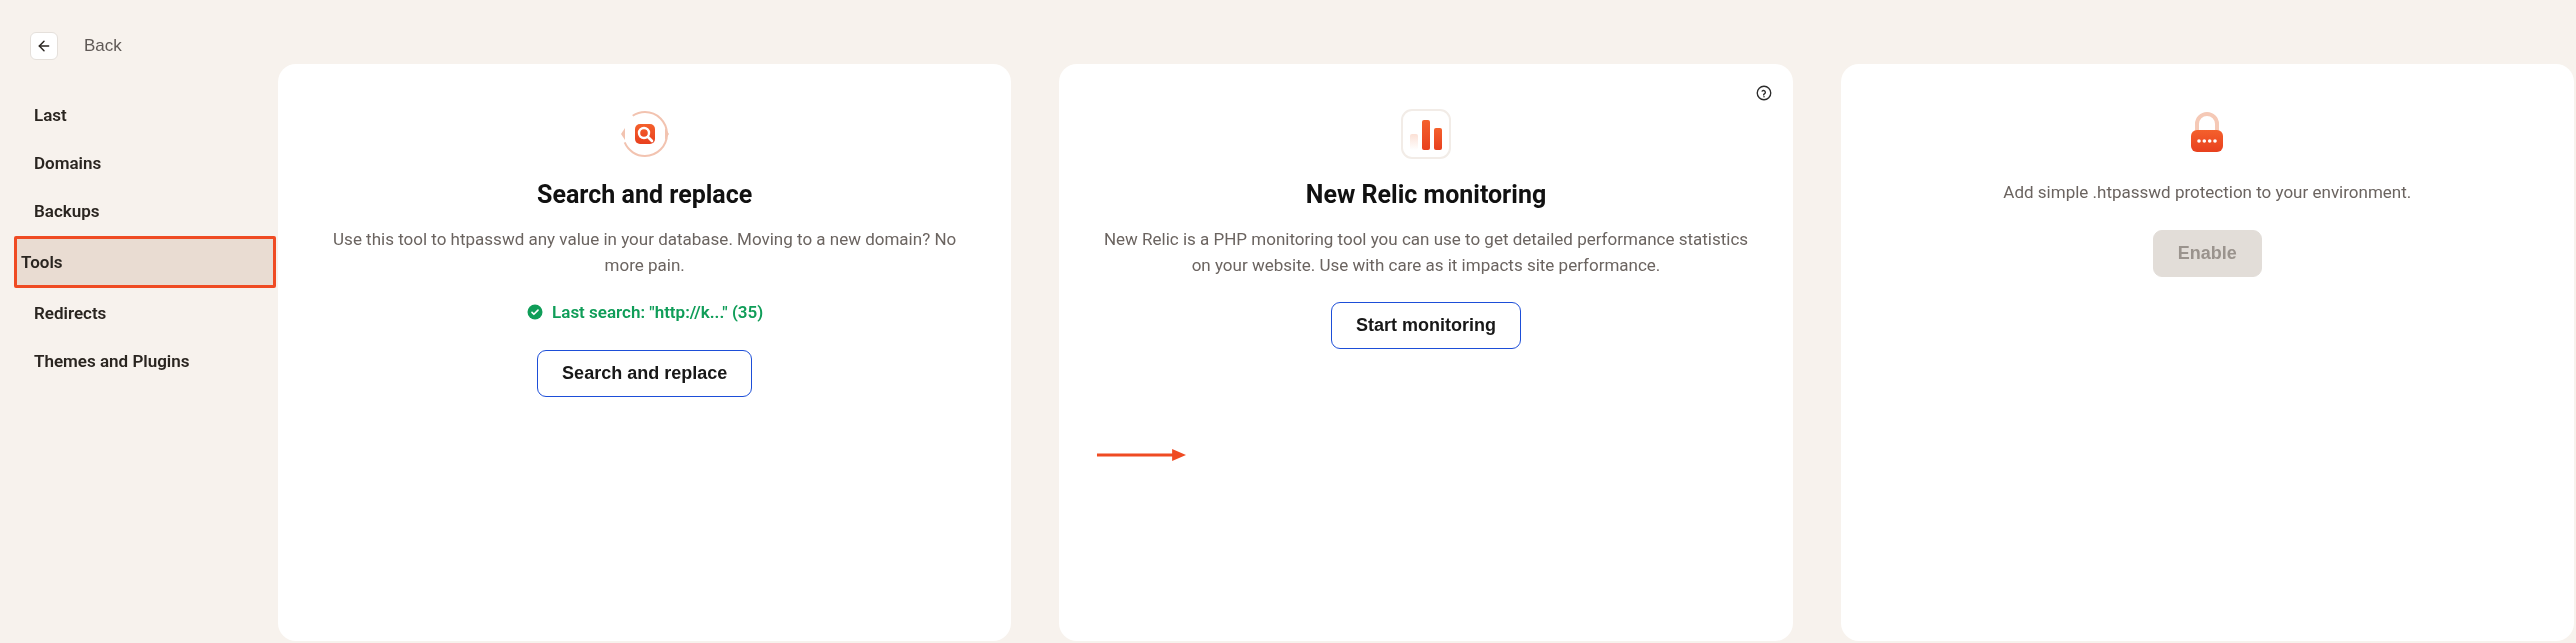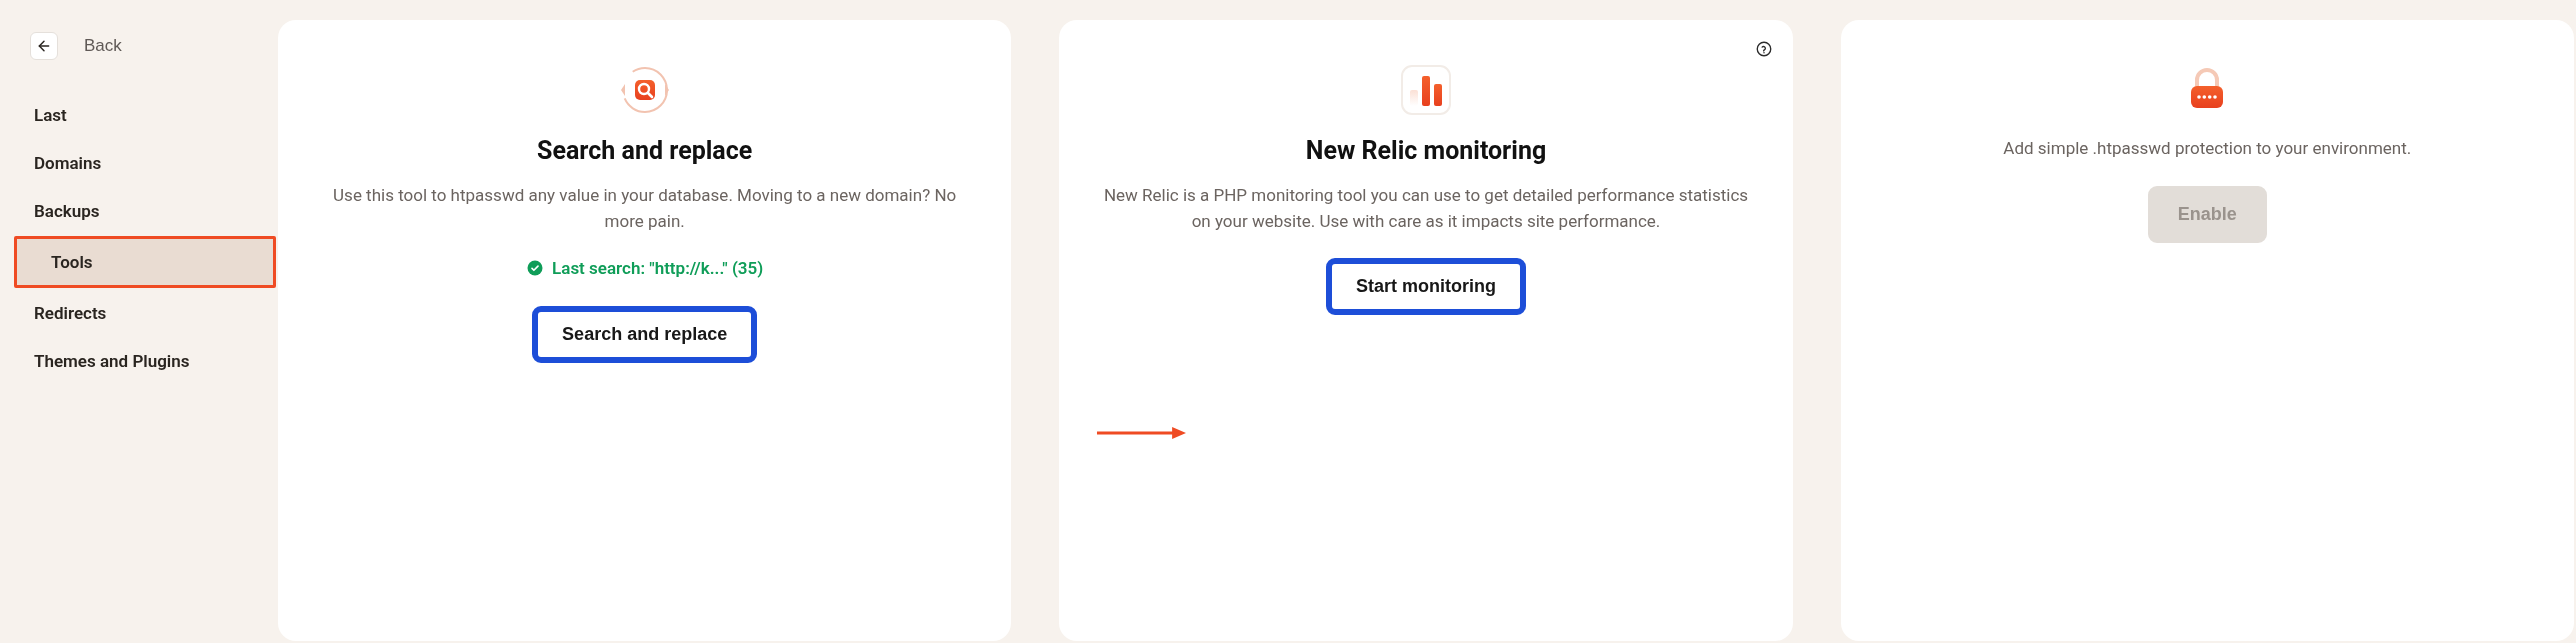--- a/index.html
+++ b/index.html
@@ -45,29 +45,30 @@
       color: #2a2520;
       font-weight: 600;
       cursor: pointer;
       margin-bottom: 2px;
       border-radius: 6px;
     }
     .nav-item.active {
       background: #e9dcd2;
       border: 3px solid #ef4b23;
       border-radius: 2px;
-      padding-left: 34px;
+      padding-left: 4px;
       margin-left: -6px;
       margin-right: 0;
     }
     .content {
       flex: 1;
       display: flex;
       gap: 48px;
       padding: 20px 2px 2px 2px;
+      margin-top: 44px;
     }
     .card {
       position: relative;
       background: #fff;
       border-radius: 18px;
       padding: 44px 38px 44px 38px;
       flex: 1;
       min-width: 0;
       display: flex;
       flex-direction: column;
@@ -105,21 +106,21 @@
     }
     .status-row svg { width: 18px; height: 18px; }
     .btn {
       cursor: pointer;
       font-size: 18px;
       font-weight: 600;
       border-radius: 9px;
       padding: 12px 24px;
       background: #fff;
       color: #181818;
-      border: 6px solid #1d4ed8;
+      border: 1px solid #1d4ed8;
     }
     .btn.disabled {
       background: #e2ddd8;
       border-color: #e2ddd8;
       color: #9a938d;
       cursor: default;
     }
     .help-icon {
       position: absolute;
       top: 20px;

